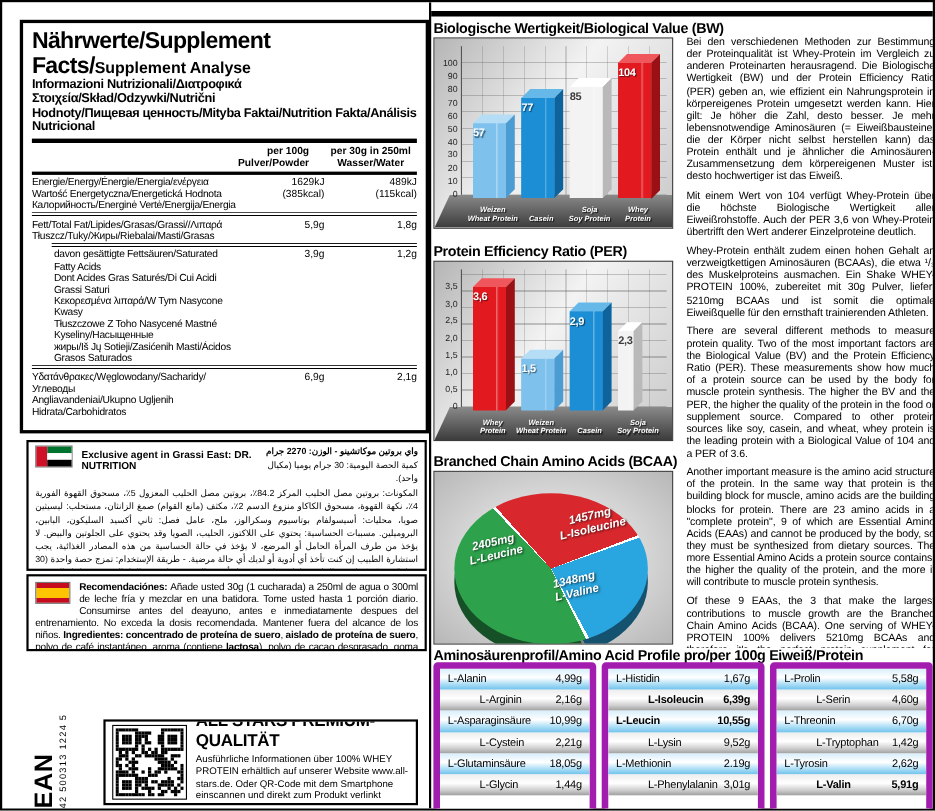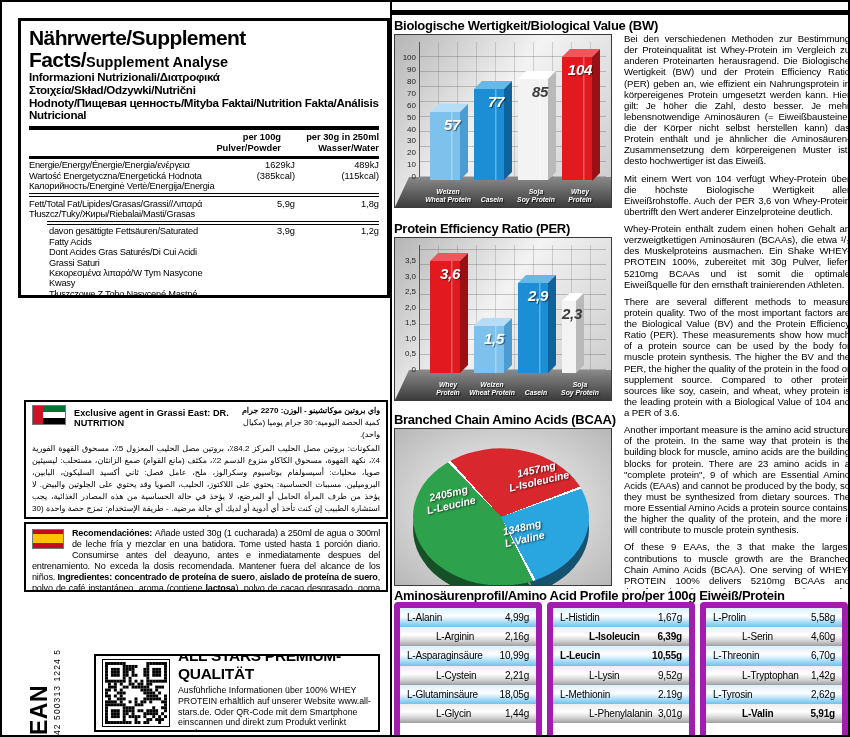--- a/index.html
+++ b/index.html
@@ -1,31 +1,31 @@
 <!DOCTYPE html>
 <html><head>
 <meta charset="utf-8">
 <style>
   html,body{margin:0;padding:0;background:#e8e8e8;}
   .page{position:relative;width:850px;height:737px;background:#ffffff;border:2px solid #000;
         box-sizing:border-box;font-family:"Liberation Sans",sans-serif;color:#000;overflow:hidden;}
   .col-divider{position:absolute;left:388px;top:0;bottom:0;width:2px;background:#000;}
 
   
-  .nutbox{position:absolute;left:16px;top:16px;width:372px;height:280px;border:3px solid #000;
+  .nutbox{position:absolute;left:16px;top:16px;width:372px;height:376px;border:3px solid #000;
           box-sizing:border-box;padding:6px 8px;overflow:hidden;}
   .nut-title-main{font-size:21px;font-weight:bold;letter-spacing:-0.6px;line-height:1.02;}
   .nut-title-sub{font-size:14.5px;font-weight:bold;}
   .nut-title-l2{font-size:11.6px;font-weight:bold;letter-spacing:-0.3px;line-height:1.1;}
   .rule-thick{height:4px;background:#000;margin:4px 0 2px 0;}
   .rule-med{height:2.5px;background:#000;margin:2px 0 0 0;}
   .nut-header{display:flex;justify-content:flex-end;gap:14px;font-size:9.3px;font-weight:bold;
               text-align:right;line-height:1.2;margin:2px 0 1px 0;}
   .nut-header .hc1{width:78px;white-space:pre-line;}
-  .nut-header .hc2{width:84px;white-space:pre-line;}
+  .nut-header .hc2{width:84px;white-space:pre-line;text-align:center;}
   .nrow{display:flex;align-items:flex-start;padding:1.5px 0;}
   .nname{flex:1;font-size:9.3px;line-height:1.12;letter-spacing:-0.25px;}
   .nname.indent{padding-left:20px;}
   .nv{width:78px;text-align:right;font-size:9.3px;line-height:1.12;}
   .nv2{width:84px;}
   .sep{height:4px;background:linear-gradient(to bottom,#000 0 1px,transparent 1px 2.6px,#000 2.6px 3.6px,transparent 3.6px);}
   .sep.indent{margin-left:18px;}
 
   
   .mebox{position:absolute;left:22px;top:398px;width:364px;height:119px;border:2px solid #000;
@@ -64,22 +64,22 @@
     background:repeating-linear-gradient(to top,rgba(80,80,80,.30) 0 1px,transparent 1px 15px),
                repeating-linear-gradient(to right,rgba(80,80,80,.22) 0 1px,transparent 1px 19px);}
   .yaxis{position:absolute;left:24px;bottom:30px;top:7px;width:1px;background:#555;}
   .chart-floor{position:absolute;left:0;right:0;bottom:0;height:30px;
                background:linear-gradient(#8a8a8a,#3c3c3c);clip-path:polygon(14px 0,100% 0,100% 100%,0 100%);}
   .ytick{position:absolute;font-size:8px;color:#1d1d1d;left:3px;width:18px;text-align:right;}
   .bar3d{position:absolute;width:30px;}
   .bar-face{position:absolute;left:0;bottom:0;width:100%;}
   .bar-top{position:absolute;left:0;width:100%;height:8px;transform-origin:bottom left;transform:skewX(-45deg);}
   .bar-side{position:absolute;left:100%;bottom:0;width:8px;transform-origin:bottom left;transform:skewY(-45deg);}
-  .bar-val{position:absolute;left:0;width:100%;text-align:right;font-size:15px;font-weight:bold;
-           font-style:italic;letter-spacing:-0.3px;}
+  .bar-val{position:absolute;left:0;width:100%;text-align:left;font-size:10px;font-weight:bold;
+           letter-spacing:-0.3px;}
   .bar-label{position:absolute;width:56px;text-align:center;font-size:6.8px;font-weight:bold;font-style:italic;
              color:#fff;line-height:1.2;text-shadow:1px 1px 1px rgba(0,0,0,.8);}
   .piebox{background:radial-gradient(ellipse at center,#fafafa 0%,#b7b7b7 100%);}
   .pie-disc,.pie-rim{position:absolute;border-radius:50%;}
   .pie-label{position:absolute;font-size:10.5px;font-weight:bold;font-style:italic;color:#fff;
              text-shadow:1px 1px 2px rgba(0,0,0,.65);line-height:1.15;transform:rotate(-13deg);text-align:center;}
 
   .textcol{position:absolute;left:622px;top:31px;width:226px;height:556px;overflow:hidden;}
   .textcol p{margin:0 0 6px 0;font-size:9.6px;line-height:1.16;text-align:justify;letter-spacing:-0.1px;}
 
@@ -141,20 +141,21 @@
             <div>1,8g</div>
           </div>
         </div>
         <div class="sep indent"></div>
         <div class="nrow">
           <div class="nname indent">
             <div>davon gesättigte Fettsäuren/Saturated Fatty Acids</div>
             <div>Dont Acides Gras Saturés/Di Cui Acidi Grassi Saturi</div>
             <div>Κεκορεσμένα λιπαρά/W Tym Nasycone Kwasy</div>
             <div>Tłuszczowe Z Toho Nasycené Mastné Kyseliny/Насыщенные</div>
+            <div>жиры/Iš Jų Sotieji/Zasićenih Masti/Ácidos Grasos Saturados</div>
           </div>
           <div class="nv">
             <div>3,9g</div>
           </div>
           <div class="nv nv2">
             <div>1,2g</div>
           </div>
         </div>
         <div class="sep"></div>
         <div class="nrow">

